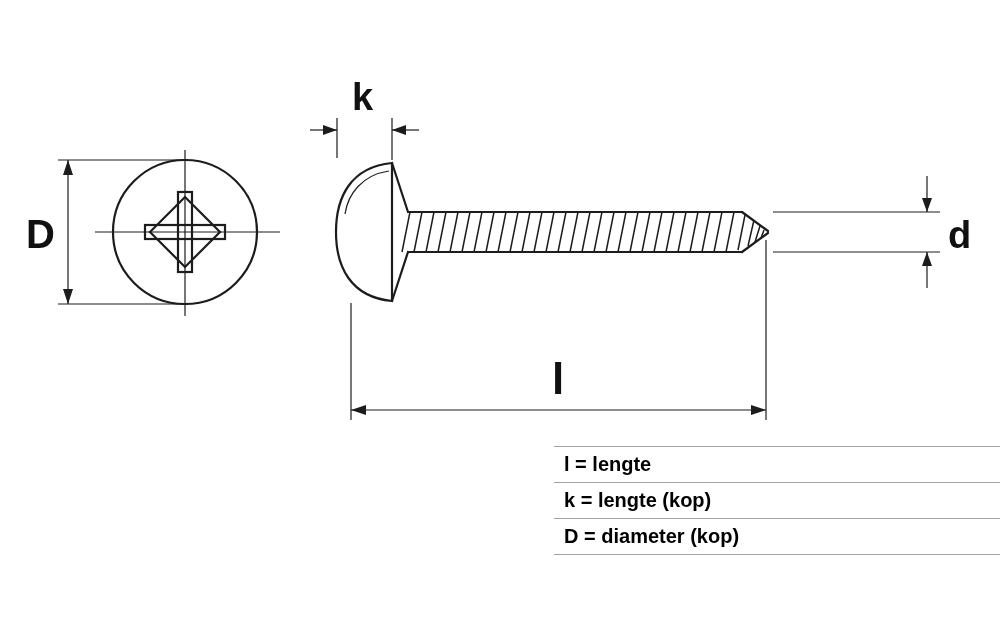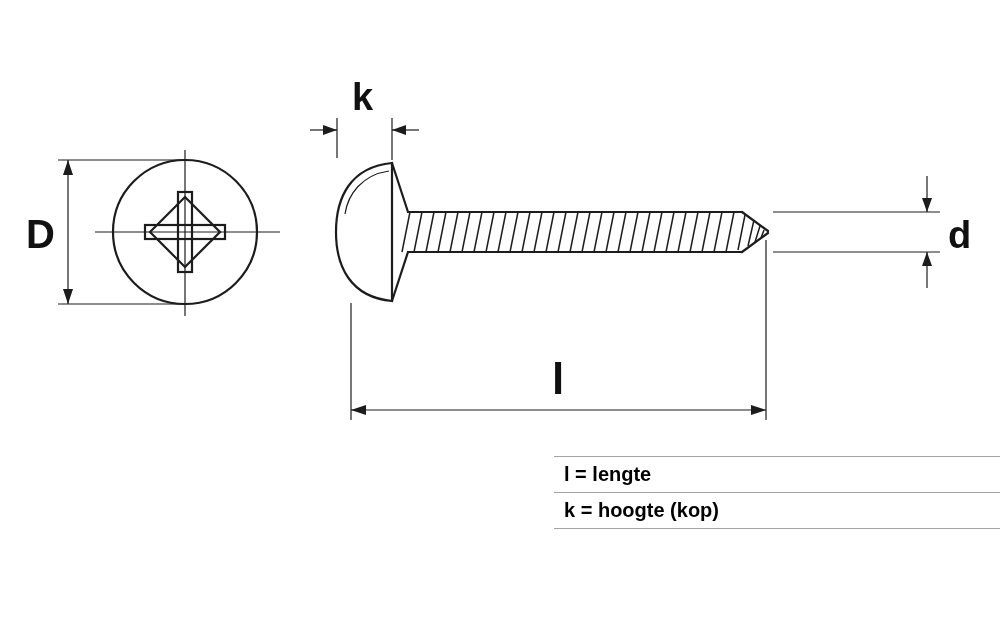--- a/index.html
+++ b/index.html
@@ -4,21 +4,21 @@
 <style>
   html,body{margin:0;padding:0;background:#ffffff;}
   body{font-family:"Liberation Sans",sans-serif;}
   .stage{position:relative;width:1000px;height:639px;background:#ffffff;overflow:hidden;}
   .drawing{position:absolute;left:0;top:0;}
   .drawing text{font-family:"Liberation Sans",sans-serif;font-weight:bold;fill:#111;}
   .outline{stroke:#1c1c1c;stroke-width:2.2;fill:none;stroke-linecap:round;}
   .thin{stroke:#1c1c1c;stroke-width:1.2;fill:none;}
   .thread{stroke:#1c1c1c;stroke-width:1.5;fill:none;}
   .arrow{fill:#1c1c1c;stroke:none;}
-  .legend{position:absolute;left:554px;top:456px;width:446px;border-bottom:1px solid #a3a3a3;background:#ffffff;}
+  .legend{position:absolute;left:554px;top:446px;width:446px;border-bottom:1px solid #a3a3a3;background:#ffffff;}
   .legend-row{border-top:1px solid #a3a3a3;height:35px;line-height:35px;padding-left:10px;
               font-weight:bold;font-size:20px;color:#000;}
 </style>
 </head>
 <body>
 
 <div class="stage">
 
   <svg class="drawing" width="1000" height="639" viewBox="0 0 1000 639">
 
@@ -94,16 +94,17 @@
       <line class="thin" x1="766" y1="240" x2="766" y2="420"></line>
       <line class="thin" x1="351" y1="410" x2="766" y2="410"></line>
       <polygon class="arrow" points="351,410 366,405 366,415"></polygon>
       <polygon class="arrow" points="766,410 751,405 751,415"></polygon>
       <text x="552" y="394" font-size="44">l</text>
     </g>
   </svg>
 
   <div class="legend">
     <div class="legend-row">l = lengte</div>
-    <div class="legend-row">k = hoogte (kop)</div>
+    <div class="legend-row">k = lengte (kop)</div>
+    <div class="legend-row">D = diameter (kop)</div>
   </div>
 
 </div>
 
 </body></html>

